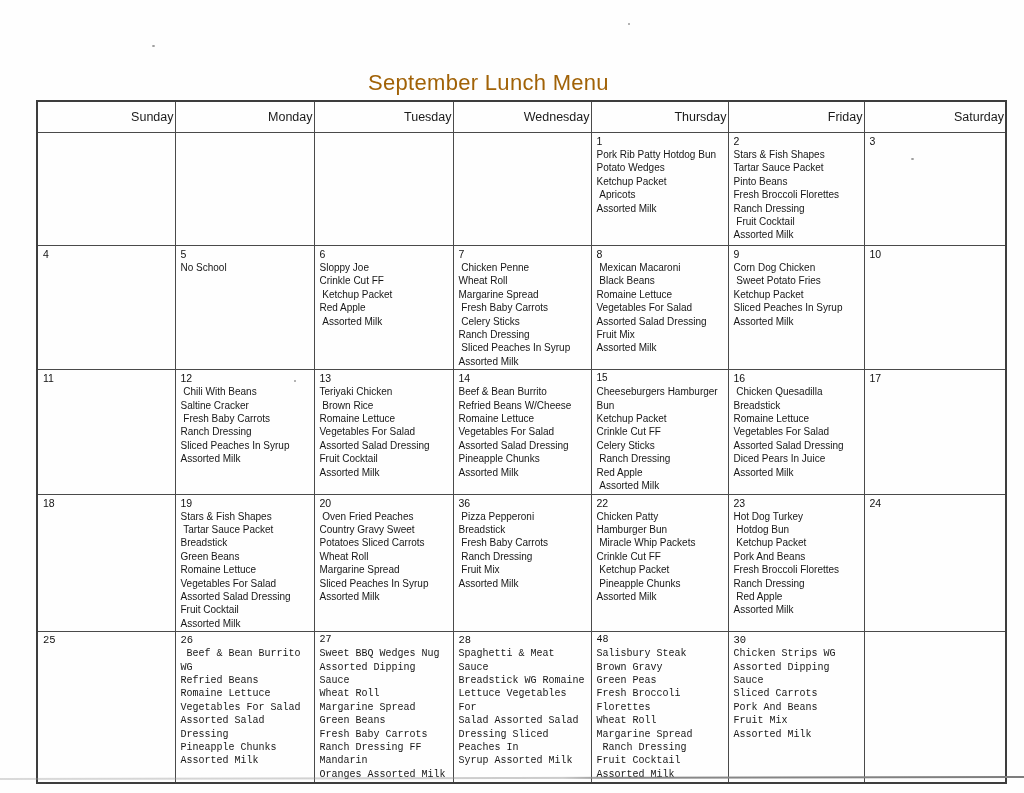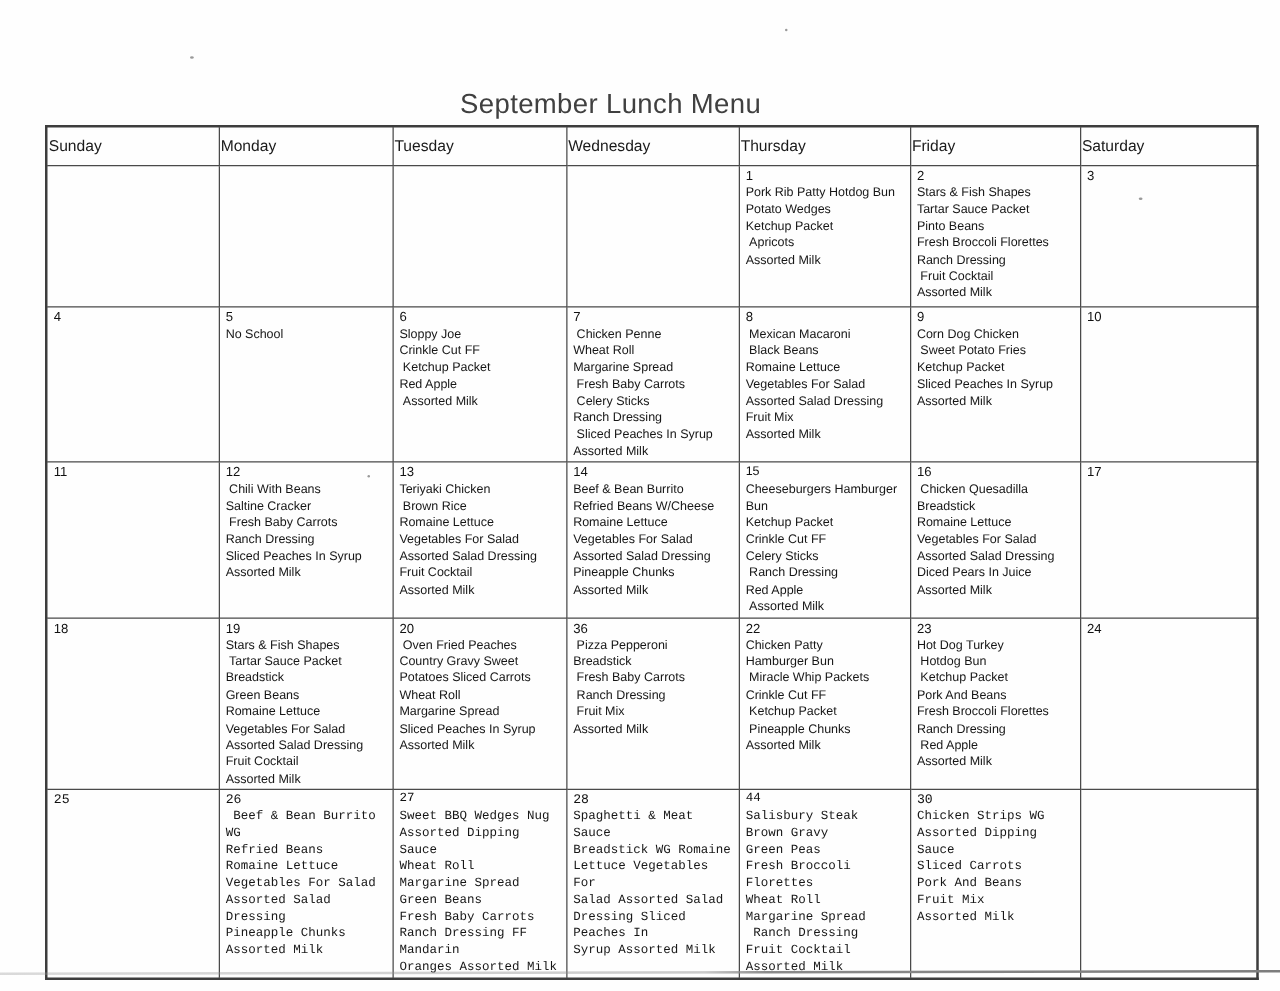--- a/index.html
+++ b/index.html
@@ -21,37 +21,37 @@
   .title {
     position: absolute;
     top: 55px;
     left: 36px;
     width: 969px;
     text-align: center;
     transform: translateX(-32px);
     font-size: 22px;
     font-weight: 400;
     letter-spacing: 0.3px;
-    color: #404040;
+    color: #a16207;
   }
   table.calendar {
     position: absolute;
     left: 36px;
     top: 100px;
     width: 969px;
     border-collapse: collapse;
     table-layout: fixed;
     border: 2px solid #3d3d3d;
   }
   table.calendar th {
     border: 1.5px solid #4a4a4a;
     height: 28px;
     font-size: 12.5px;
     font-weight: 400;
-    text-align: left;
+    text-align: right;
     vertical-align: middle;
     color: #1a1a1a;
     background: #fefefe;
   }
   table.calendar td {
     border: 1.5px solid #4a4a4a;
     vertical-align: top;
     padding: 1px 2px 1px 5px;
     font-size: 10px;
     line-height: 13.4px;
@@ -337,21 +337,21 @@
           <td>
             <div class="date">28</div>
             <div class="item">Spaghetti &amp; Meat Sauce</div>
             <div class="item">Breadstick WG Romaine</div>
             <div class="item">Lettuce Vegetables For</div>
             <div class="item">Salad Assorted Salad</div>
             <div class="item">Dressing Sliced Peaches In</div>
             <div class="item">Syrup Assorted Milk</div>
           </td>
           <td class="small">
-            <div class="date">44</div>
+            <div class="date">48</div>
             <div class="item">Salisbury Steak</div>
             <div class="item">Brown Gravy</div>
             <div class="item">Green Peas</div>
             <div class="item">Fresh Broccoli Florettes</div>
             <div class="item">Wheat Roll</div>
             <div class="item">Margarine Spread</div>
             <div class="item"> Ranch Dressing</div>
             <div class="item">Fruit Cocktail Assorted Milk</div>
           </td>
           <td>

